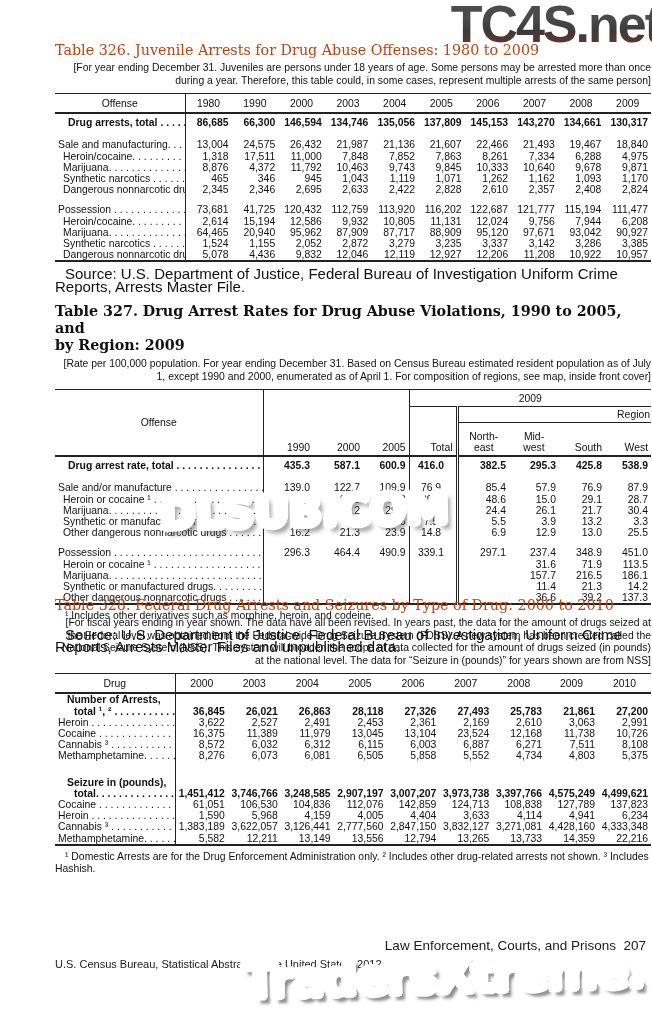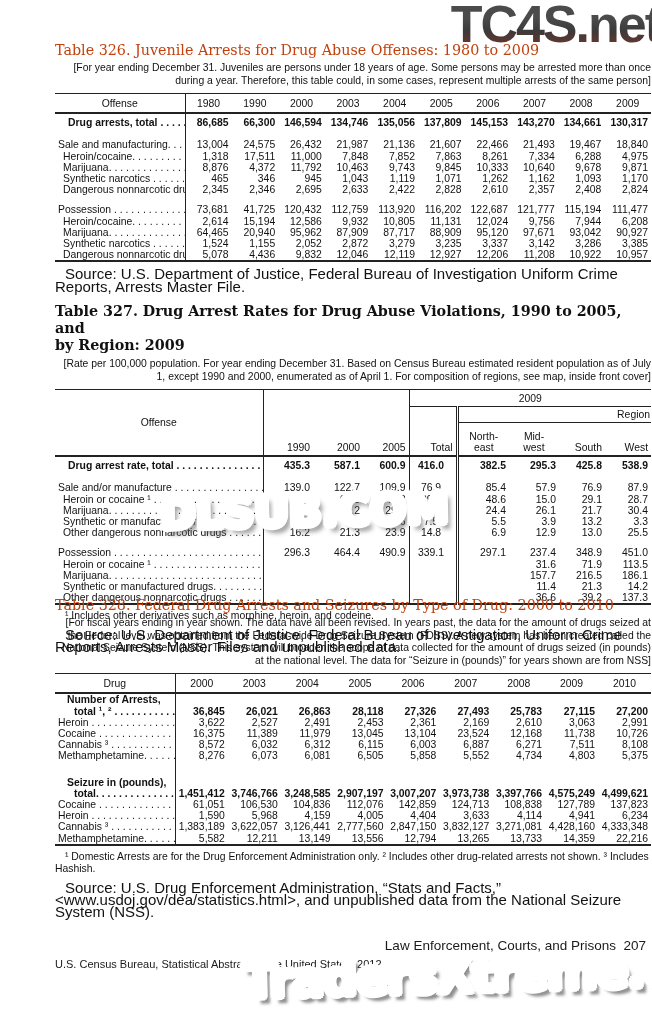--- a/index.html
+++ b/index.html
@@ -477,21 +477,21 @@
               <div class="l1">Number of Arrests,</div>
               <div class="l2">total ¹, ² . . . . . . . . . . .</div>
             </td>
             <td class="num b vbot">36,845</td>
             <td class="num b vbot">26,021</td>
             <td class="num b vbot">26,863</td>
             <td class="num b vbot">28,118</td>
             <td class="num b vbot">27,326</td>
             <td class="num b vbot">27,493</td>
             <td class="num b vbot">25,783</td>
-            <td class="num b vbot">27,115</td>
+            <td class="num b vbot">21,861</td>
             <td class="num b vbot">27,200</td>
           </tr>
           <tr>
             <td class="lbl ind0">Heroin . . . . . . . . . . . . . . .</td>
             <td class="num">3,622</td>
             <td class="num">2,527</td>
             <td class="num">2,491</td>
             <td class="num">2,453</td>
             <td class="num">2,361</td>
             <td class="num">2,169</td>
@@ -598,21 +598,20 @@
             <td class="num">13,556</td>
             <td class="num">12,794</td>
             <td class="num">13,265</td>
             <td class="num">13,733</td>
             <td class="num">14,359</td>
             <td class="num">22,216</td>
           </tr>
         </tbody>
       </table>
     <p class="foot">¹ Domestic Arrests are for the Drug Enforcement Administration only. ² Includes other drug-related arrests not shown. ³ Includes Hashish.</p>
-    <p class="src">Source: U.S. Drug Enforcement Administration, “Stats and Facts,” &lt;www.usdoj.gov/dea/statistics.html&gt;, and unpublished data from the National Seizure System (NSS).</p>
   </section>
 
   <div class="wm wm-mid">DLSUB.COM</div>
 
   <div class="footer-right">Law Enforcement, Courts, and Prisons&nbsp;&nbsp;207</div>
   <div class="footer-left">U.S. Census Bureau, Statistical Abstract of the United States: 2012</div>
 
   <div class="wm wm-bottom">TradersXtreme.com</div>
 
 </div>

